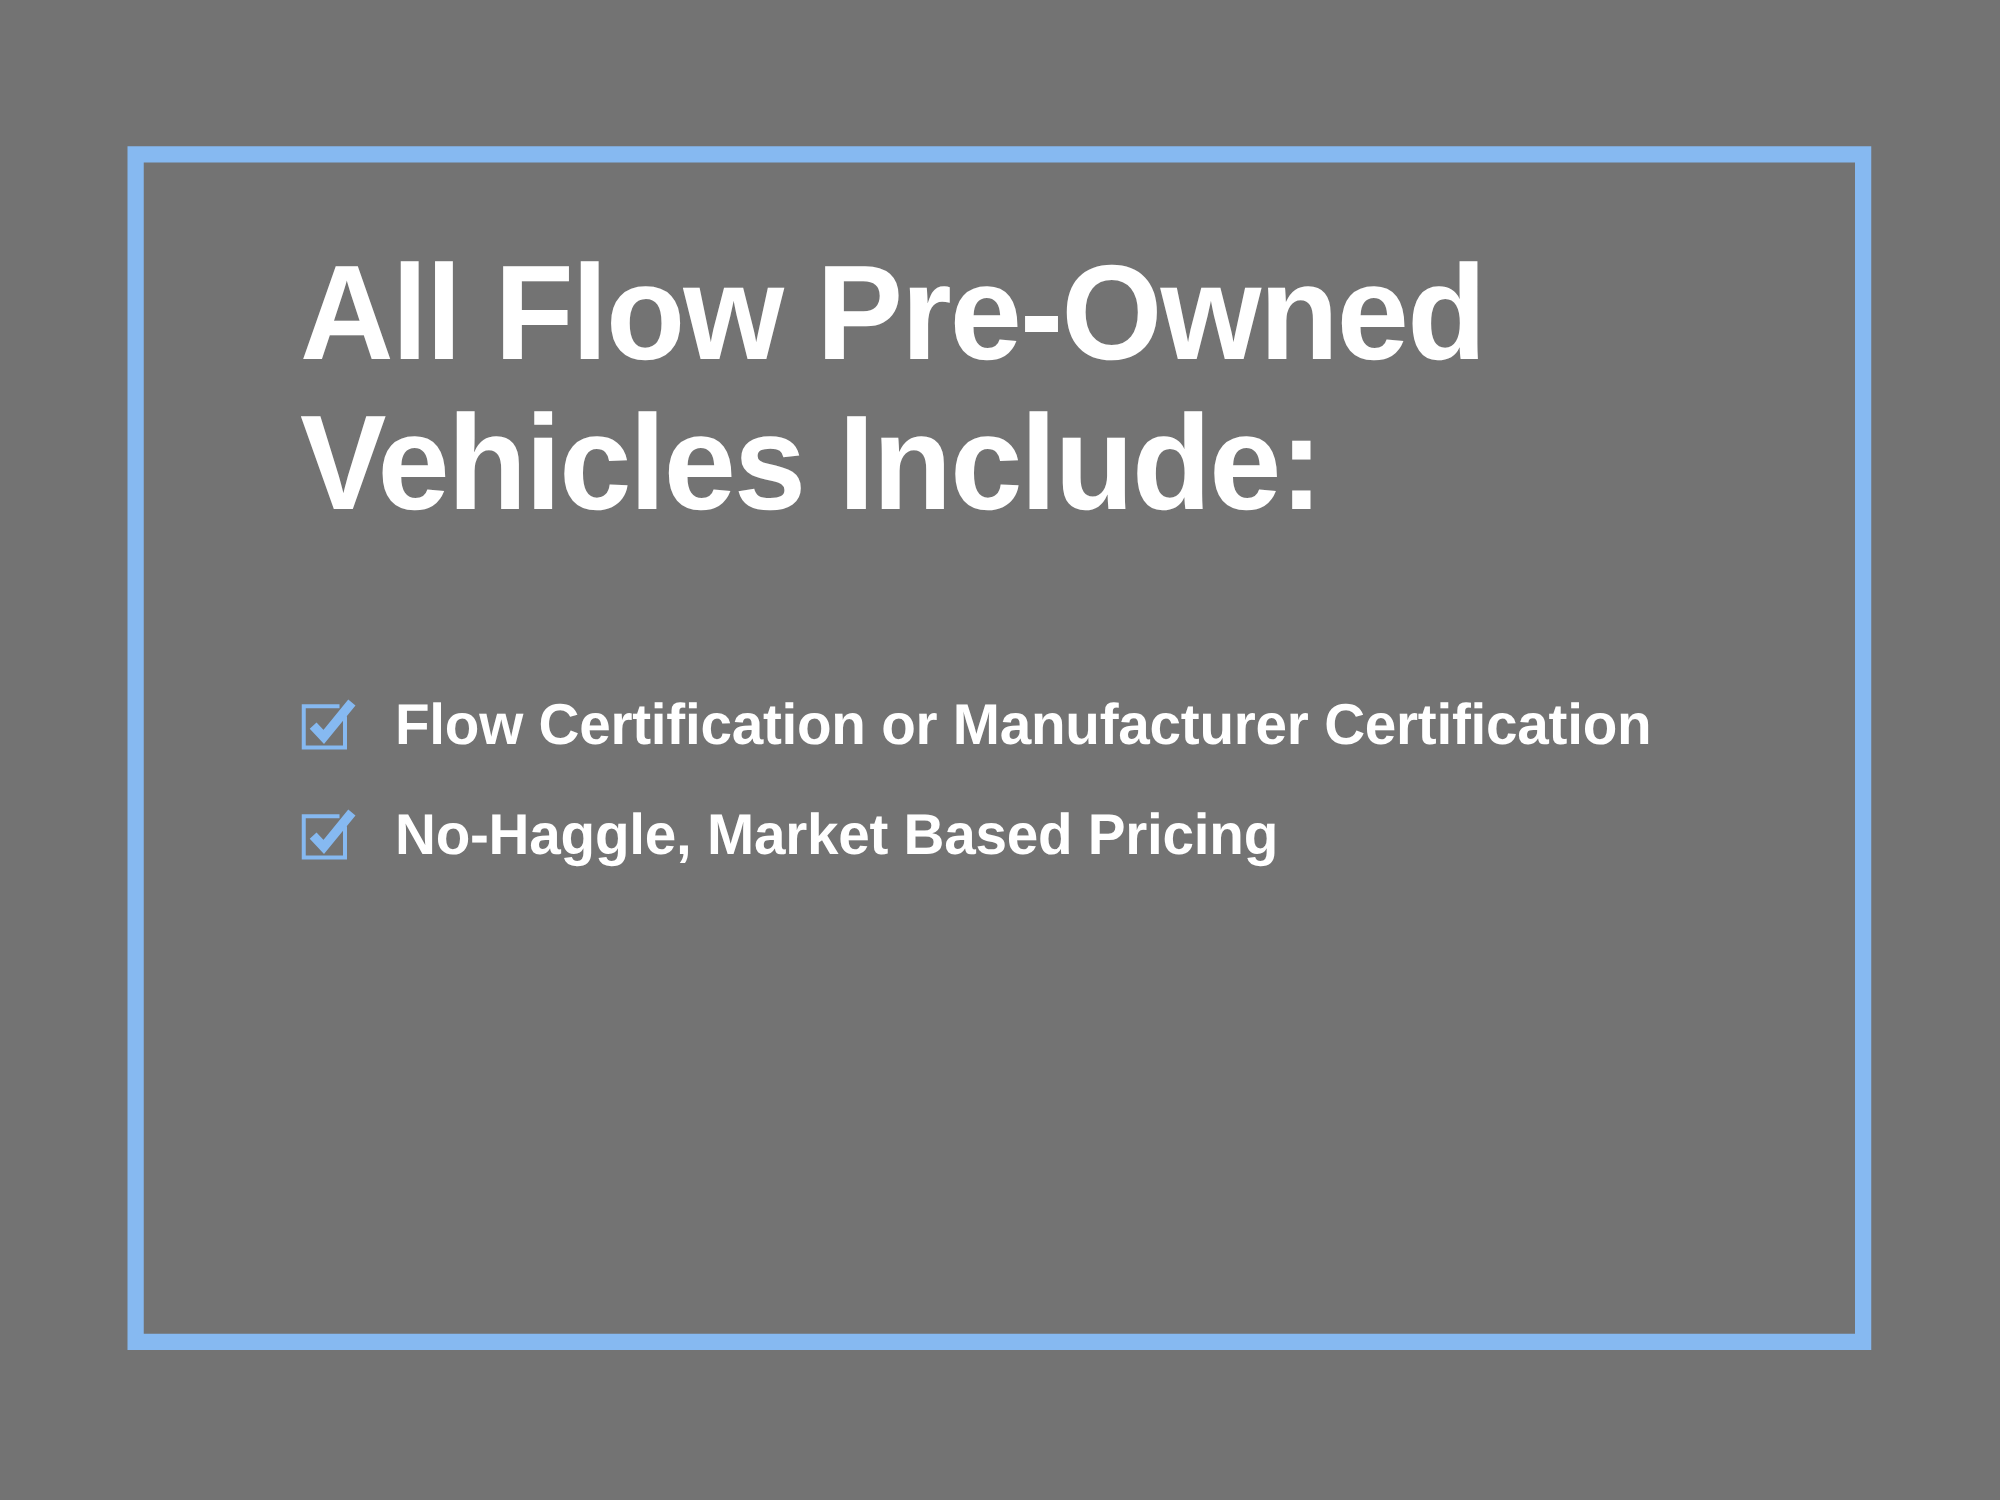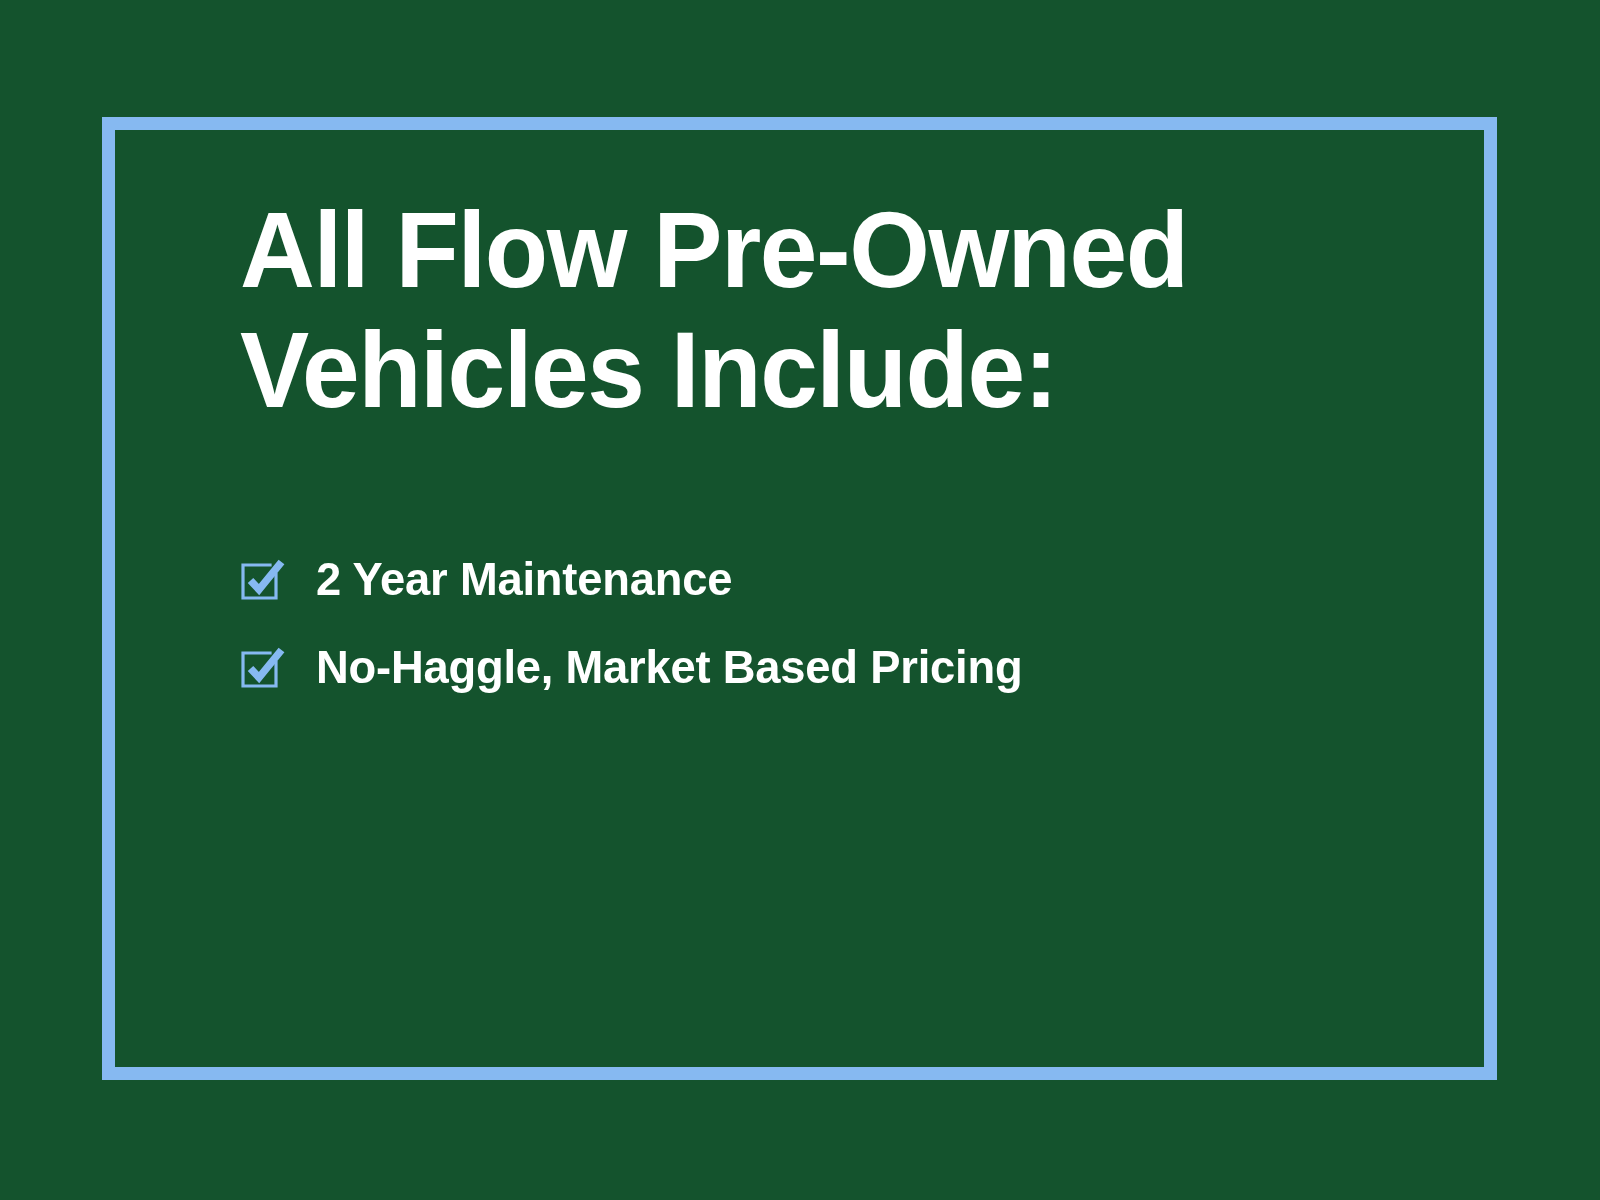--- a/index.html
+++ b/index.html
@@ -14,21 +14,21 @@
     overflow: hidden;
     font-family: "Liberation Sans", sans-serif;
     background: #064b8b;
   }
 
   
   .poster {
     position: relative;
     width: 1600px;
     height: 1200px;
-    background: #14532d;
+    background: #737373;
     box-sizing: border-box;
   }
 
   
   .frame {
     position: absolute;
     left: 102px;
     top: 117px;
     width: 1395px;
     height: 963px;
@@ -117,31 +117,31 @@
 
   <div class="content">
 
     <h1 class="headline">
       <span class="headline-line">All Flow Pre-Owned</span>
       <span class="headline-line">Vehicles Include:</span>
     </h1>
 
     <ul class="checklist">
 
-
-
       <li class="check-item">
         <span class="check-icon">
           <svg viewBox="0 0 44 44" xmlns="http://www.w3.org/2000/svg" aria-hidden="true">
             <path d="M36 17.5 V41 H3 V8 H30" fill="none" stroke="#86b9f1" stroke-width="3.2" stroke-linecap="square" stroke-linejoin="miter"></path>
             <path d="M10.5 23.5 L19 32.5 L41.5 5" fill="none" stroke="#86b9f1" stroke-width="7.5" stroke-linecap="butt" stroke-linejoin="miter"></path>
           </svg>
         </span>
-        <span class="check-label">2 Year Maintenance</span>
+        <span class="check-label">Flow Certification or Manufacturer Certification</span>
       </li>
+
+
 
 
       <li class="check-item">
         <span class="check-icon">
           <svg viewBox="0 0 44 44" xmlns="http://www.w3.org/2000/svg" aria-hidden="true">
             <path d="M36 17.5 V41 H3 V8 H30" fill="none" stroke="#86b9f1" stroke-width="3.2" stroke-linecap="square" stroke-linejoin="miter"></path>
             <path d="M10.5 23.5 L19 32.5 L41.5 5" fill="none" stroke="#86b9f1" stroke-width="7.5" stroke-linecap="butt" stroke-linejoin="miter"></path>
           </svg>
         </span>
         <span class="check-label">No-Haggle, Market Based Pricing</span>

